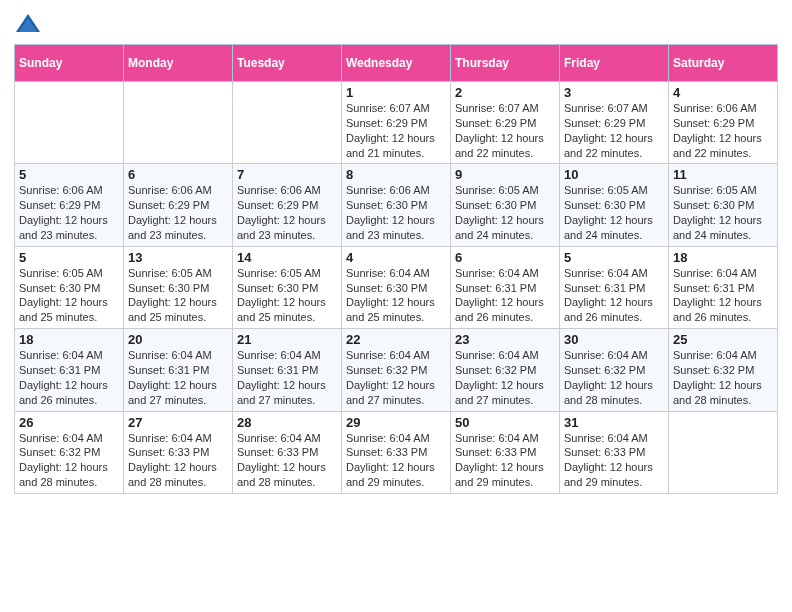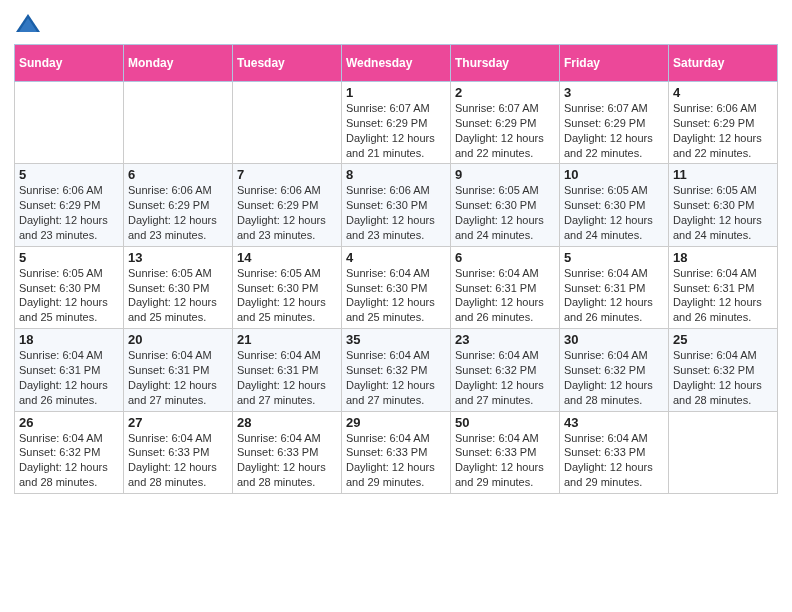--- a/index.html
+++ b/index.html
@@ -223,21 +223,21 @@
           </td>
           <td>
             <span class="day-num">20</span>
             <div class="day-info">Sunrise: 6:04 AM<br>Sunset: 6:31 PM<br>Daylight: 12 hours<br>and 27 minutes.</div>
           </td>
           <td>
             <span class="day-num">21</span>
             <div class="day-info">Sunrise: 6:04 AM<br>Sunset: 6:31 PM<br>Daylight: 12 hours<br>and 27 minutes.</div>
           </td>
           <td>
-            <span class="day-num">35</span>
+            <span class="day-num">22</span>
             <div class="day-info">Sunrise: 6:04 AM<br>Sunset: 6:32 PM<br>Daylight: 12 hours<br>and 27 minutes.</div>
           </td>
           <td>
             <span class="day-num">23</span>
             <div class="day-info">Sunrise: 6:04 AM<br>Sunset: 6:32 PM<br>Daylight: 12 hours<br>and 27 minutes.</div>
           </td>
           <td>
             <span class="day-num">30</span>
             <div class="day-info">Sunrise: 6:04 AM<br>Sunset: 6:32 PM<br>Daylight: 12 hours<br>and 28 minutes.</div>
           </td>
@@ -261,20 +261,20 @@
           </td>
           <td>
             <span class="day-num">29</span>
             <div class="day-info">Sunrise: 6:04 AM<br>Sunset: 6:33 PM<br>Daylight: 12 hours<br>and 29 minutes.</div>
           </td>
           <td>
             <span class="day-num">50</span>
             <div class="day-info">Sunrise: 6:04 AM<br>Sunset: 6:33 PM<br>Daylight: 12 hours<br>and 29 minutes.</div>
           </td>
           <td>
-            <span class="day-num">43</span>
+            <span class="day-num">31</span>
             <div class="day-info">Sunrise: 6:04 AM<br>Sunset: 6:33 PM<br>Daylight: 12 hours<br>and 29 minutes.</div>
           </td>
           <td class="empty-cell"></td>
         </tr>
       </tbody>
   </table>
 </div>
 
 </body></html>

